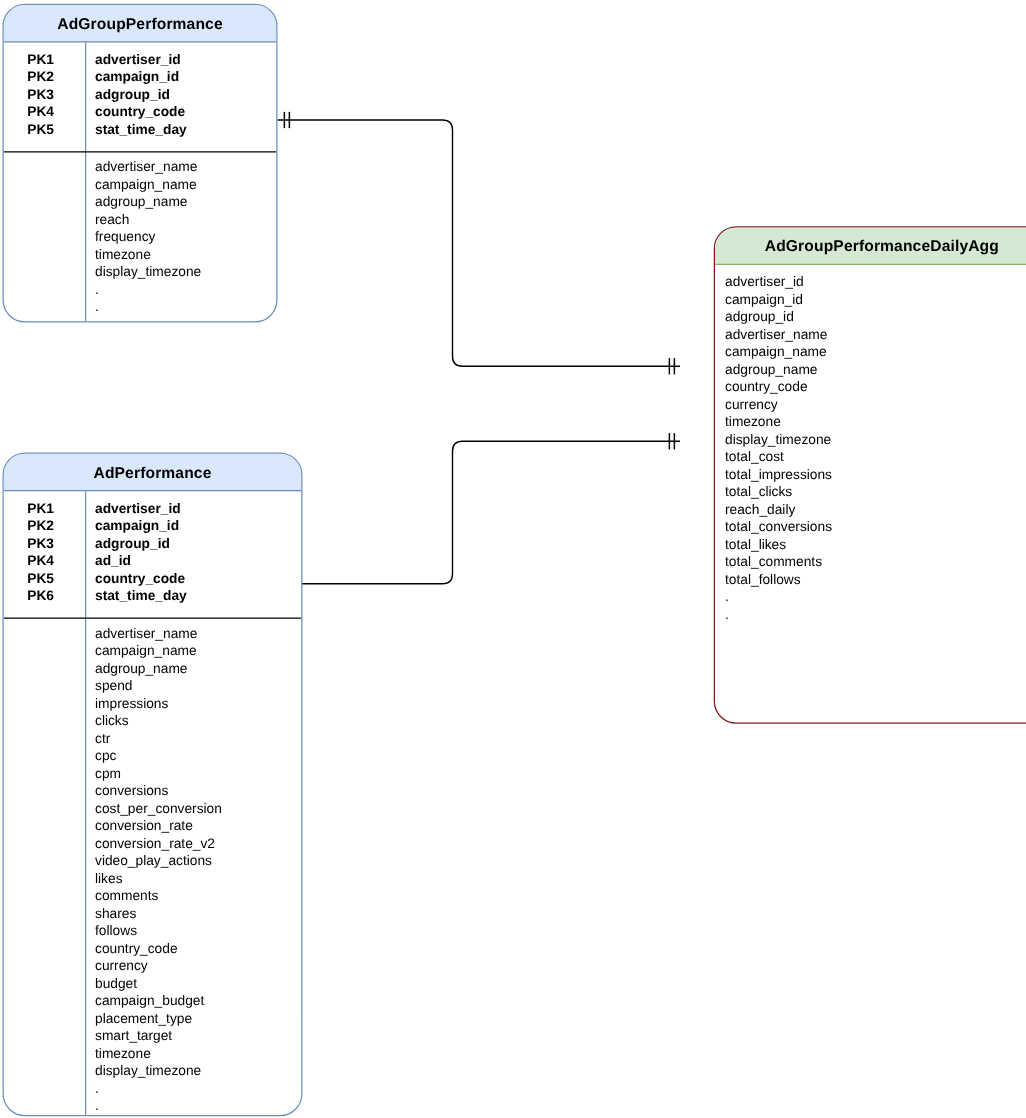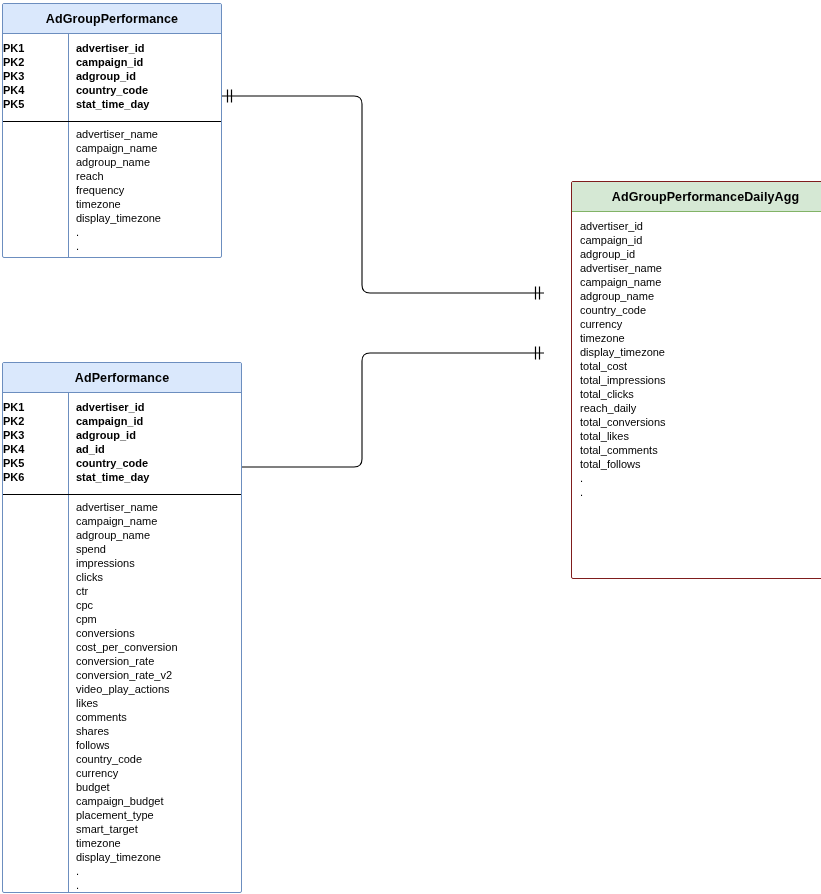--- a/index.html
+++ b/index.html
@@ -16,21 +16,21 @@
     width: 821px;
     height: 894px;
     background: #ffffff;
     overflow: hidden;
   }
 
   
   .entity {
     position: absolute;
     box-sizing: border-box;
-    border-radius: 2px;
+    border-radius: 18px;
     background: #ffffff;
     overflow: hidden;
   }
   .entity.blue  { border: 1px solid #6c8ebf; }
   .entity.green { border: 1px solid #7f1d1d; margin-left: 20px; }
 
   .entity-header {
     box-sizing: border-box;
     text-align: center;
     font-weight: bold;
@@ -77,20 +77,21 @@
   .pk-list, .field-list {
     list-style: none;
     margin: 0;
     padding: 0;
   }
   .pk-list li {
     font-size: 11px;
     font-weight: bold;
     line-height: 14px;
     color: #000;
+    text-align: center;
     padding-right: 6px;
   }
   .field-list li {
     font-size: 11px;
     line-height: 14px;
     color: #000;
     white-space: nowrap;
   }
   .field-list li.key {
     font-weight: bold;

